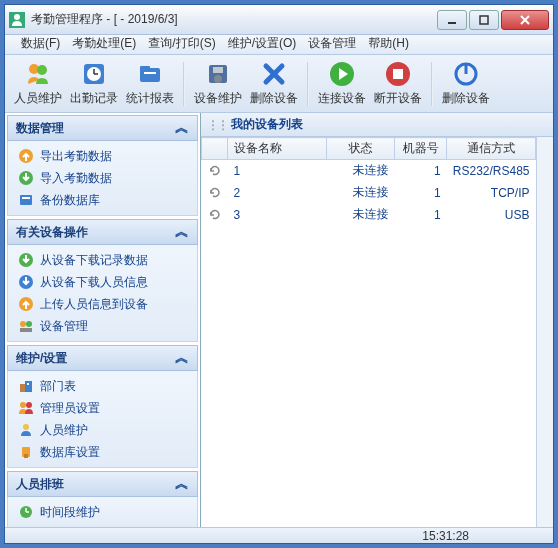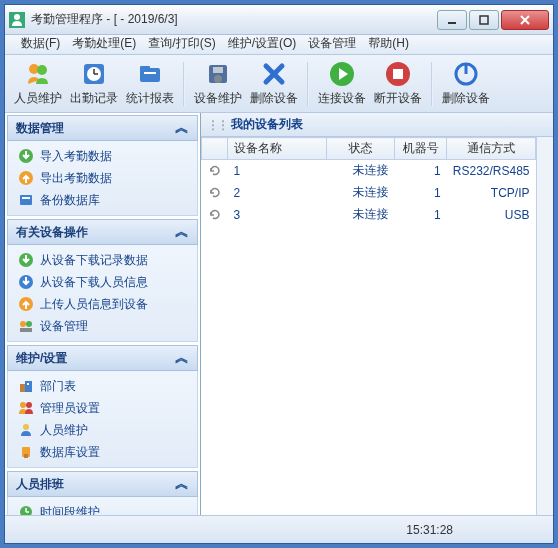--- a/index.html
+++ b/index.html
@@ -30,21 +30,21 @@
 .main { flex: 1; display: flex; flex-direction: column; background: #fff; }
 .main-header { background: linear-gradient(to bottom, #edf3fb, #d9e5f3); height: 24px; display: flex; align-items: center; padding: 0 6px; border-bottom: 1px solid #b5c9e4; color: #15428b; font-weight: bold; gap: 4px; }
 .grip { color: #9ab; letter-spacing: -2px; }
 .table-wrapper { flex: 1; overflow: auto; }
 table { width: 100%; border-collapse: collapse; }
 th { background: linear-gradient(to bottom, #f7fafc, #e4ecf7); height: 22px; border: 1px solid #c0d0e8; text-align: center; color: #333; font-weight: normal; padding: 0 6px; }
 td { height: 22px; padding: 0 6px; color: #15428b; border-bottom: 1px solid transparent; }
 td.c { text-align: right; }
 td.r { text-align: right; }
 .row-icon { width: 14px; height: 14px; display: inline-block; vertical-align: middle; }
-.statusbar { height: 28px; background: linear-gradient(to bottom, #edf3fb, #d9e5f3); border-top: 1px solid #b5c9e4; display: flex; align-items: center; padding: 0 20px; color: #333; }
+.statusbar { height: 16px; background: linear-gradient(to bottom, #edf3fb, #d9e5f3); border-top: 1px solid #b5c9e4; display: flex; align-items: center; padding: 0 4px; color: #333; }
 .status-time { margin-left: auto; margin-right: 80px; }
 .scrollbar-track { width: 17px; background: #eef3fa; border-left: 1px solid #c0d0e8; }
 </style>
 </head>
 <body>
 
 <div class="window">
 
   <div class="titlebar">
     <div class="title-icon">
@@ -173,34 +173,34 @@
 
       <div class="panel">
         <div class="panel-header">
           <span>数据管理</span>
           <span class="chevron">︽</span>
         </div>
         <div class="panel-body">
           <div class="panel-item">
               <span class="pi-icon">
                 <svg viewBox="0 0 16 16">
+                  <circle cx="8" cy="8" r="7" fill="#f0a030"></circle>
+                  <path d="M8 13 L8 6 M5 9 L8 6 L11 9" stroke="#fff" stroke-width="2" fill="none"></path>
+                </svg>
+              </span>
+              <span>导出考勤数据</span>
+            </div>
+          <div class="panel-item">
+              <span class="pi-icon">
+                <svg viewBox="0 0 16 16">
                   <circle cx="8" cy="8" r="7" fill="#50b050"></circle>
                   <path d="M8 3 L8 10 M5 7 L8 10 L11 7" stroke="#fff" stroke-width="2" fill="none"></path>
                 </svg>
               </span>
               <span>导入考勤数据</span>
-            </div>
-          <div class="panel-item">
-              <span class="pi-icon">
-                <svg viewBox="0 0 16 16">
-                  <circle cx="8" cy="8" r="7" fill="#f0a030"></circle>
-                  <path d="M8 13 L8 6 M5 9 L8 6 L11 9" stroke="#fff" stroke-width="2" fill="none"></path>
-                </svg>
-              </span>
-              <span>导出考勤数据</span>
             </div>
           <div class="panel-item">
               <span class="pi-icon">
                 <svg viewBox="0 0 16 16">
                   <rect x="2" y="3" width="12" height="10" rx="1" fill="#4080d0"></rect>
                   <rect x="4" y="5" width="8" height="2" fill="#fff"></rect>
                 </svg>
               </span>
               <span>备份数据库</span>
             </div>

